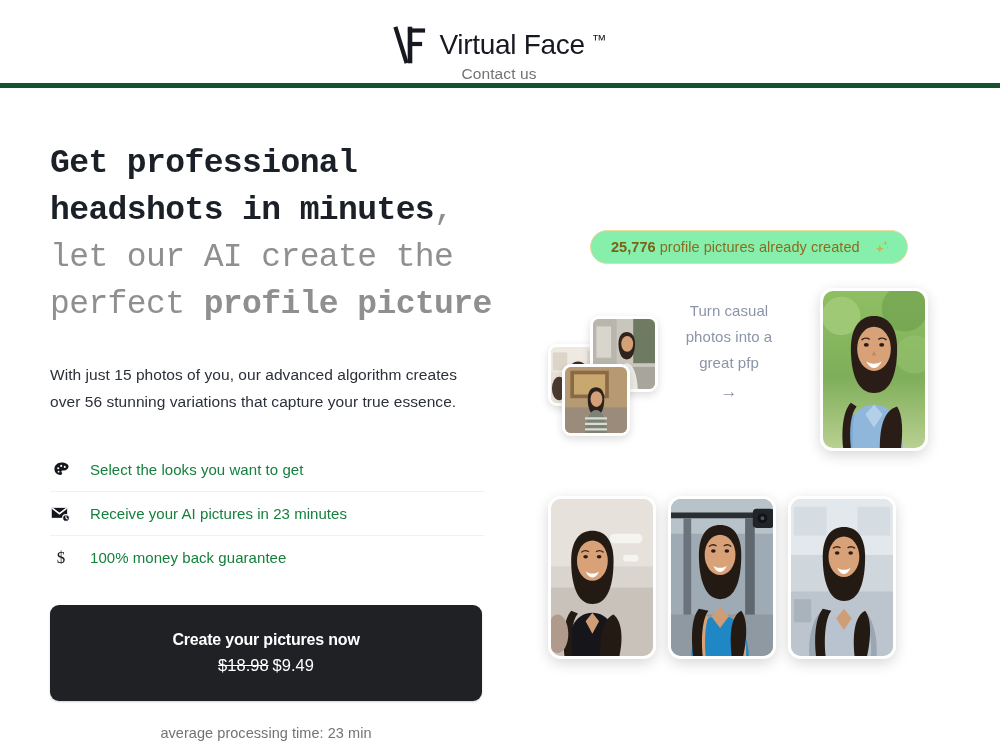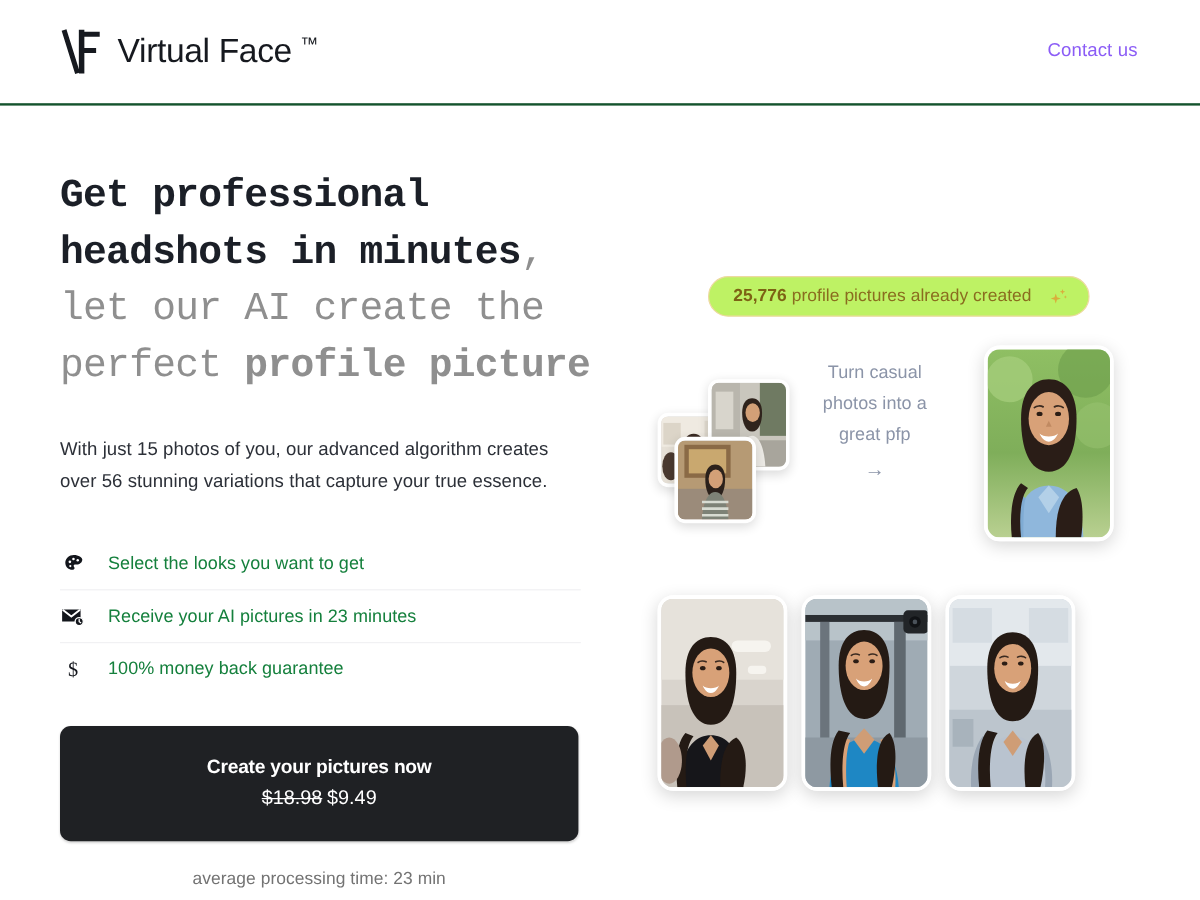--- a/index.html
+++ b/index.html
@@ -16,24 +16,25 @@
     color: #1c1f26;
     -webkit-font-smoothing: antialiased;
   }
 
   
   .header {
     height: 88px;
     width: 100%;
     display: flex;
     align-items: center;
-    justify-content: space-between;
+    justify-content: flex-end;
     padding: 0 52px 0 50px;
-    border-bottom: 2px solid #14532d;
+    border-bottom: 5px solid #14532d;
     background: #ffffff;
+    flex-direction: column;
   }
 
   .brand {
     display: flex;
     align-items: center;
     gap: 14px;
   }
 
   .brand-mark {
     width: 34px;
@@ -54,21 +55,21 @@
   .brand-tm {
     font-size: 15px;
     line-height: 1;
     position: relative;
     top: 3px;
     color: #16191f;
   }
 
   .contact-link {
     font-size: 15.5px;
-    color: #8b5cf6;
+    color: #737373;
     text-decoration: none;
     letter-spacing: 0.1px;
   }
 
   
   .main {
     display: flex;
     width: 100%;
     height: 662px;
     padding: 0;
@@ -205,21 +206,21 @@
   .badge {
     position: absolute;
     left: 50px;
     top: 142px;
     height: 34px;
     display: inline-flex;
     align-items: center;
     gap: 9px;
     padding: 0 17px 0 20px;
     border-radius: 999px;
-    background: #bef264;
+    background: #86efac;
     border: 1px solid #edd9a0;
     white-space: nowrap;
   }
 
   .badge-text {
     font-size: 14.5px;
     color: #8a6d1f;
     letter-spacing: 0.05px;
   }
 

